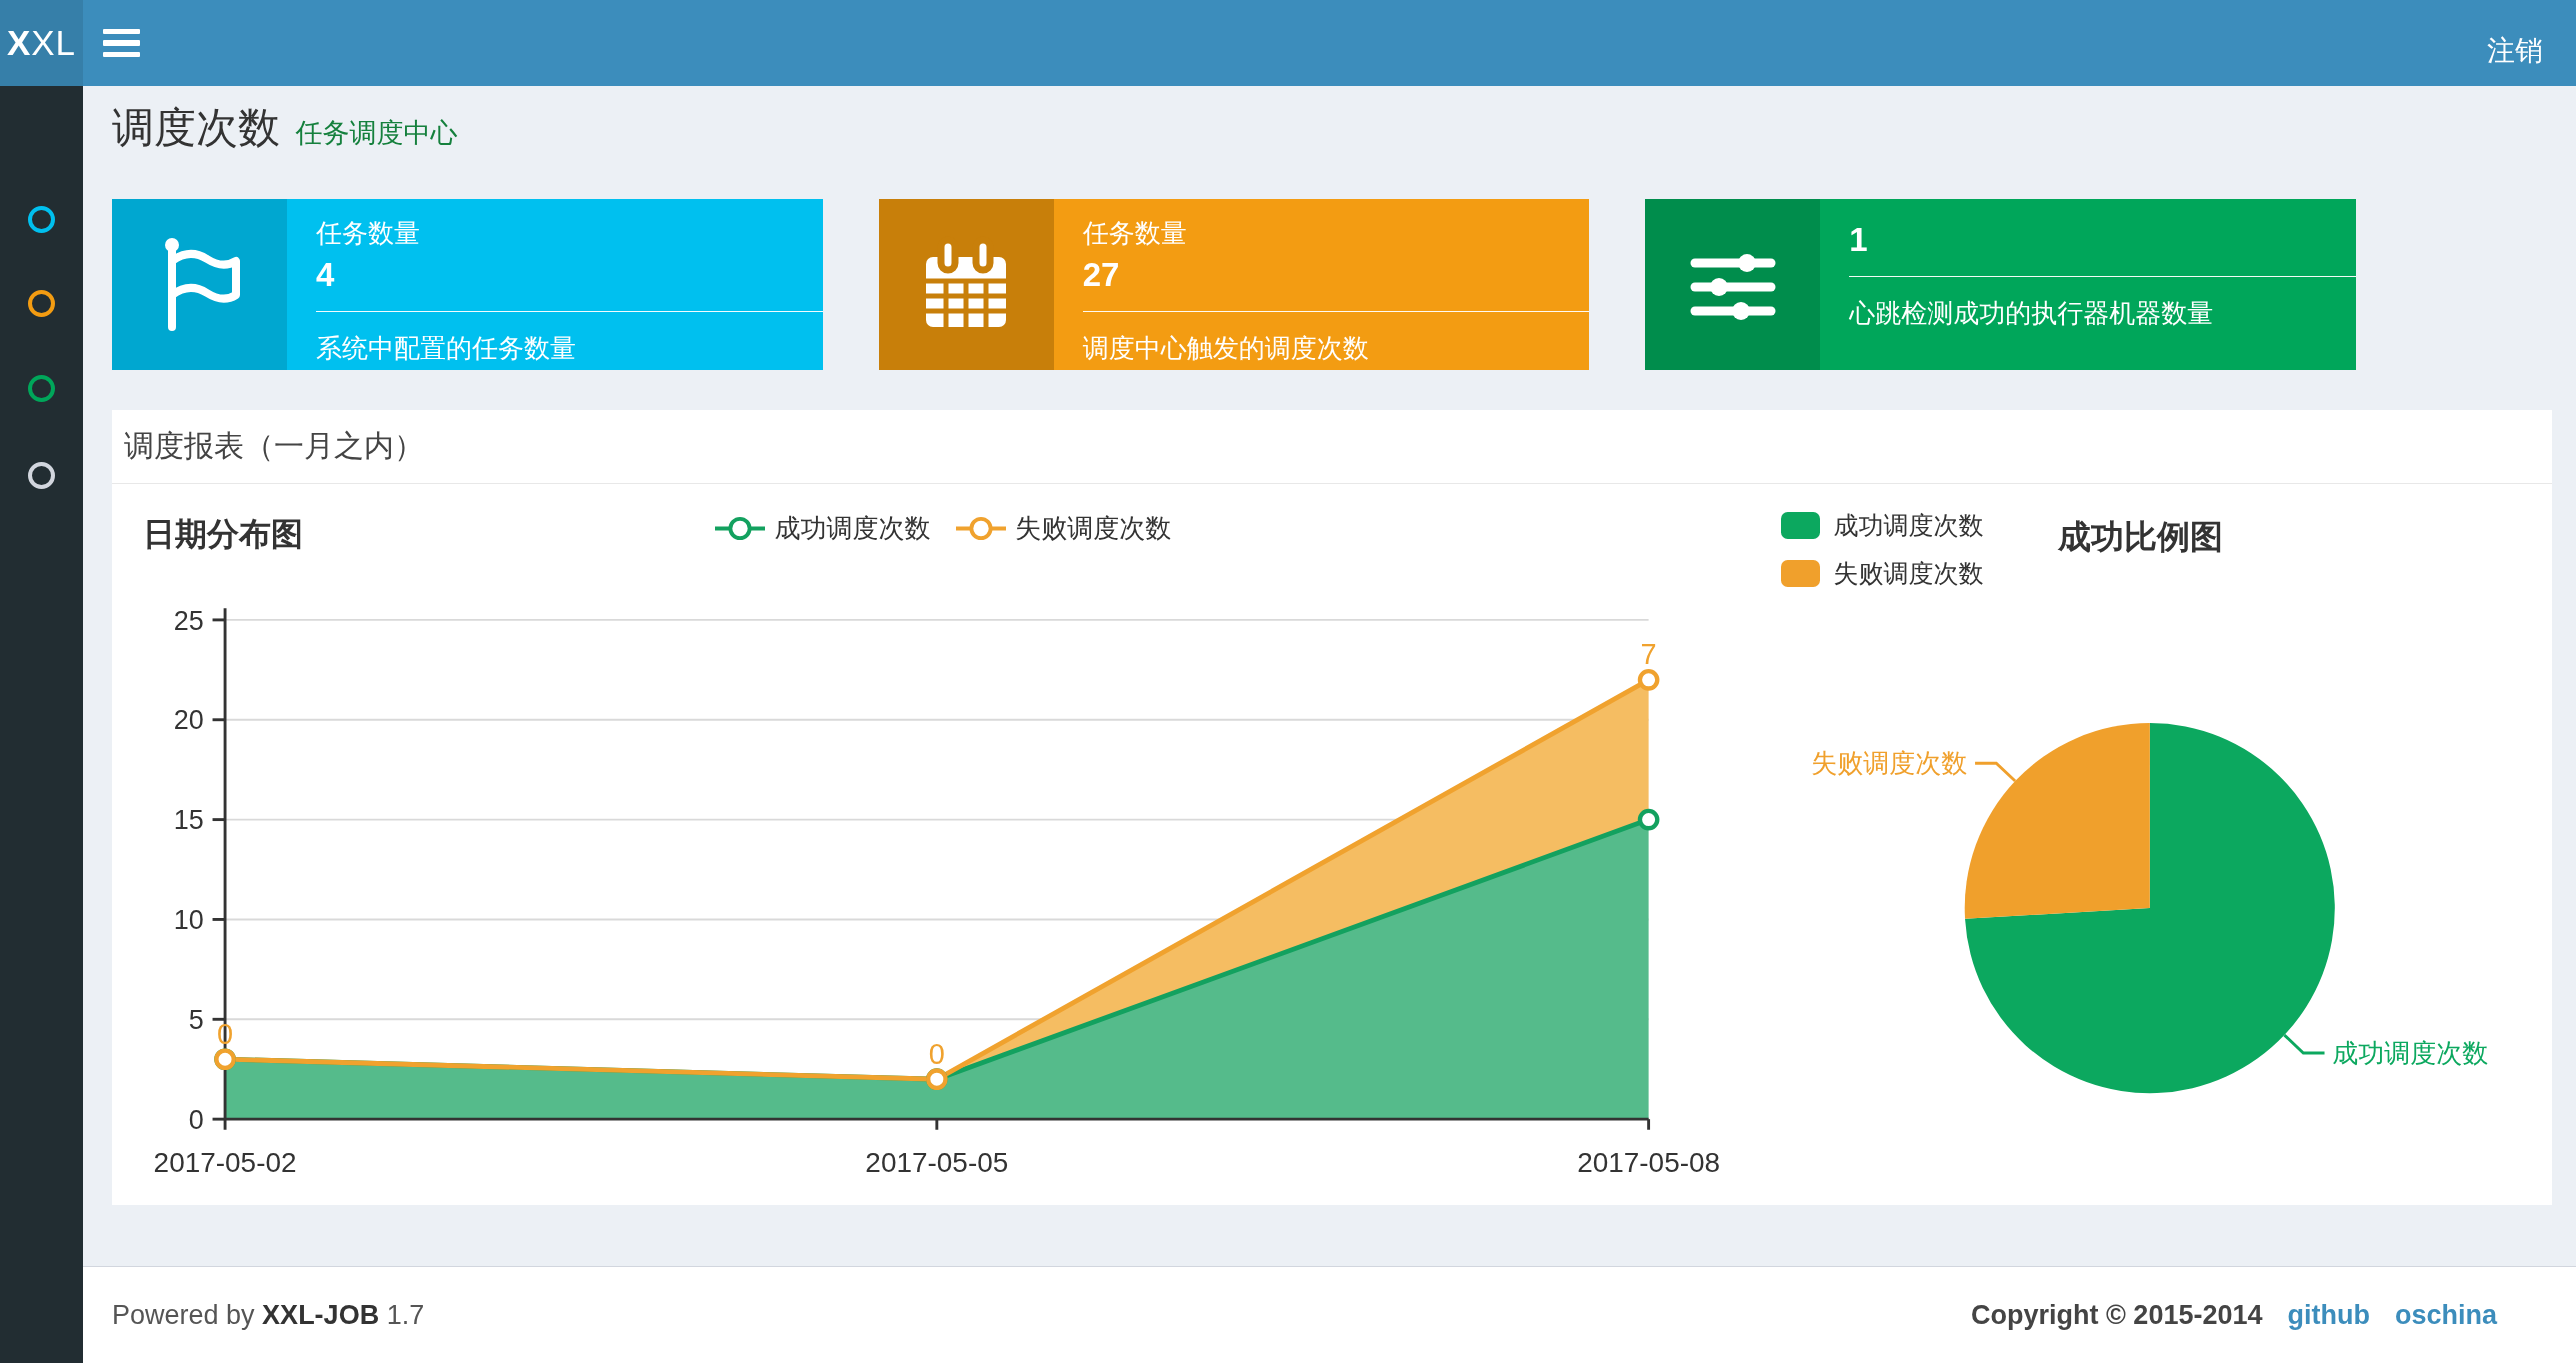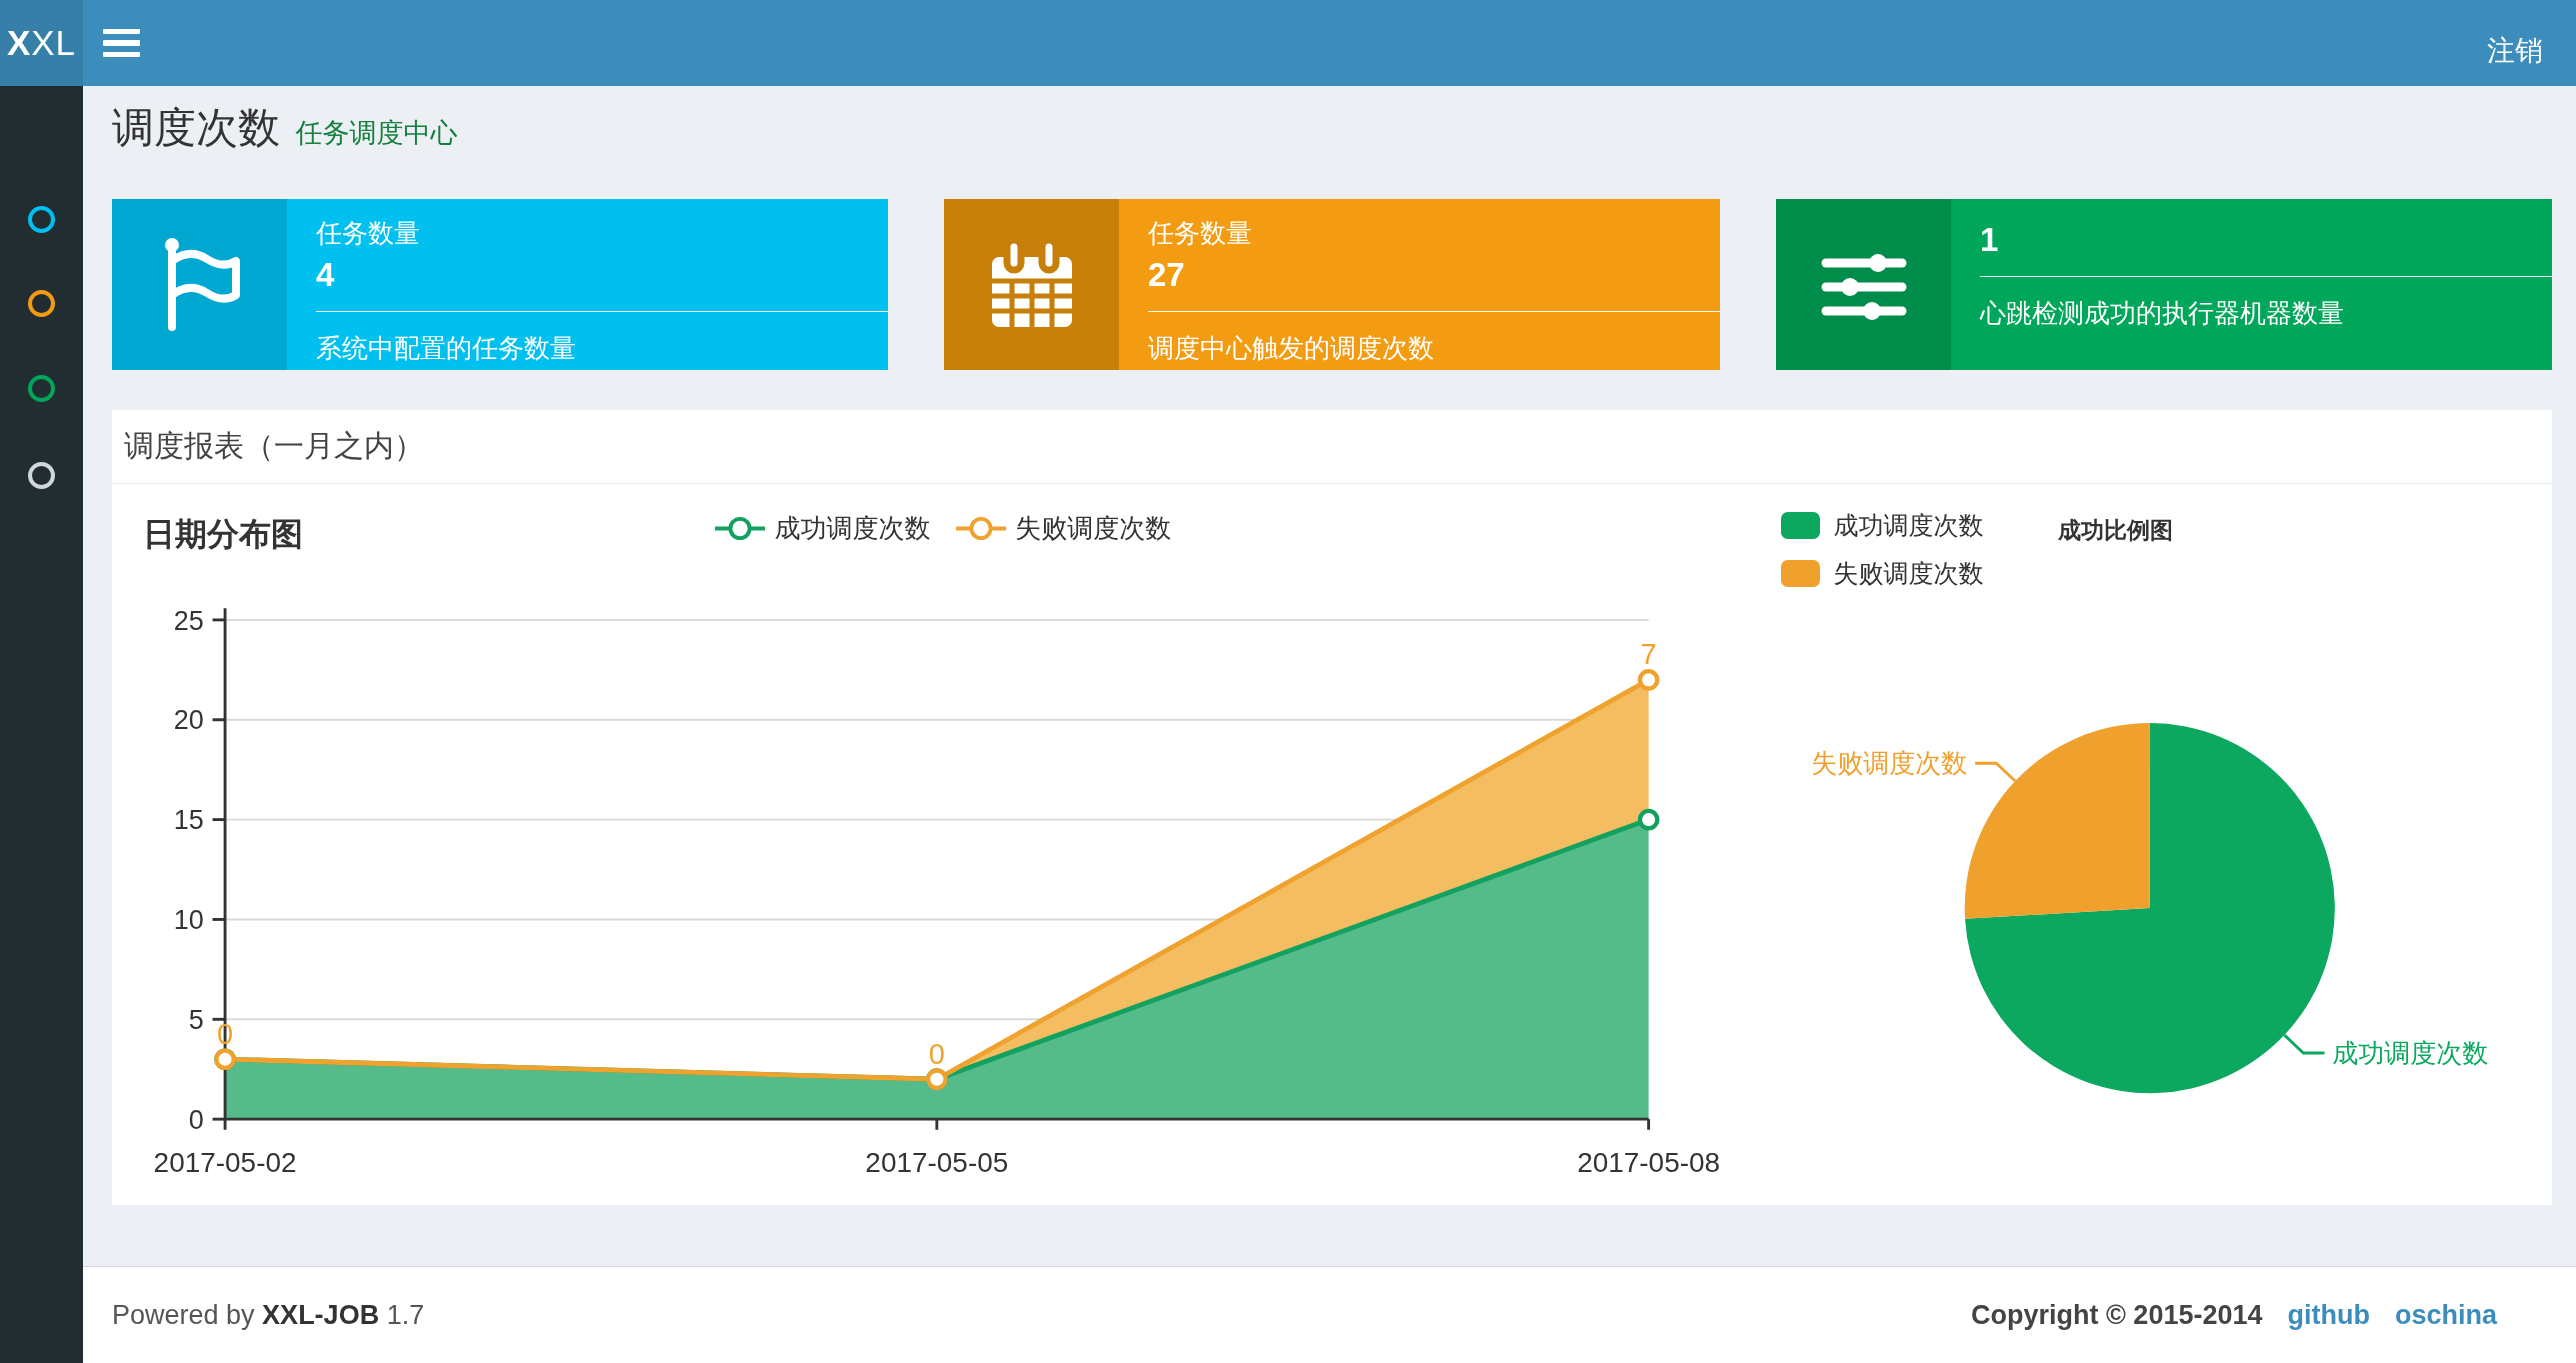--- a/index.html
+++ b/index.html
@@ -22,37 +22,37 @@
   #sidebar { position:absolute; left:0; top:86px; width:83px; height:1277px; background:#222d32; }
   .side-item { position:absolute; left:0; width:83px; height:58px; display:flex; align-items:center; justify-content:center; cursor:pointer; }
   .side-circle { width:27px; height:27px; border-radius:50%; border:4.8px solid #fff; }
 
   
   #page-header { position:absolute; left:112px; top:100px; white-space:nowrap; }
   #page-header .title { font-size:42px; font-weight:500; color:#333; }
   #page-header .subtitle { font-size:27px; color:#15803d; margin-left:15.4px; }
 
   
-  #cards { position:absolute; left:112px; top:199px; width:2440px; height:171px; display:flex; gap:56px; }
+  #cards { position:absolute; left:112px; top:199px; width:2244px; height:171px; display:flex; gap:56px; }
   .card { flex:1; display:flex; color:#fff; }
   .card-icon { width:175px; display:flex; align-items:center; justify-content:center; }
   .card-body { flex:1; padding:17.4px 0 0 29px; }
   .card-label { font-size:26px; }
   .card-value { font-size:33px; font-weight:700; margin-top:4.8px; }
   .card-hr { border:none; border-top:1.9px solid rgba(255,255,255,0.95); margin:16.4px 0 0 0; }
   .card-desc { font-size:26px; margin-top:19px; }
 
   
   #panel { position:absolute; left:112px; top:410px; width:2440px; height:795px; background:#fff; }
   .panel-header { height:74px; border-bottom:1.9px solid #e8e8e8; display:flex; align-items:center;
                   padding-left:12px; font-size:30px; color:#444; }
   .panel-body { position:relative; height:719px; }
 
   #line-title { position:absolute; left:31px; top:29px; font-size:32px; font-weight:700; color:#333; }
-  #pie-title  { position:absolute; left:1946px; top:31px; font-size:23px; font-weight:700; color:#333; }
+  #pie-title  { position:absolute; left:1946px; top:31px; font-size:33px; font-weight:700; color:#333; }
 
   #line-legend { position:absolute; left:603px; top:27px; display:flex; gap:25px; align-items:center; }
   .line-legend-item { display:flex; align-items:center; gap:9.6px; font-size:26px; color:#333; cursor:pointer; }
 
   #pie-legend { position:absolute; left:1669px; top:25px; }
   .pie-legend-row { display:flex; align-items:center; gap:13.5px; font-size:25px; color:#333; margin-bottom:15.4px; cursor:pointer; }
   .swatch { width:39px; height:27px; border-radius:6.7px; display:inline-block; }
 
   #chart-svg { position:absolute; left:0; top:0; width:2440px; height:719px; }
   svg text { font-family:"Liberation Sans","DejaVu Sans",sans-serif; }

